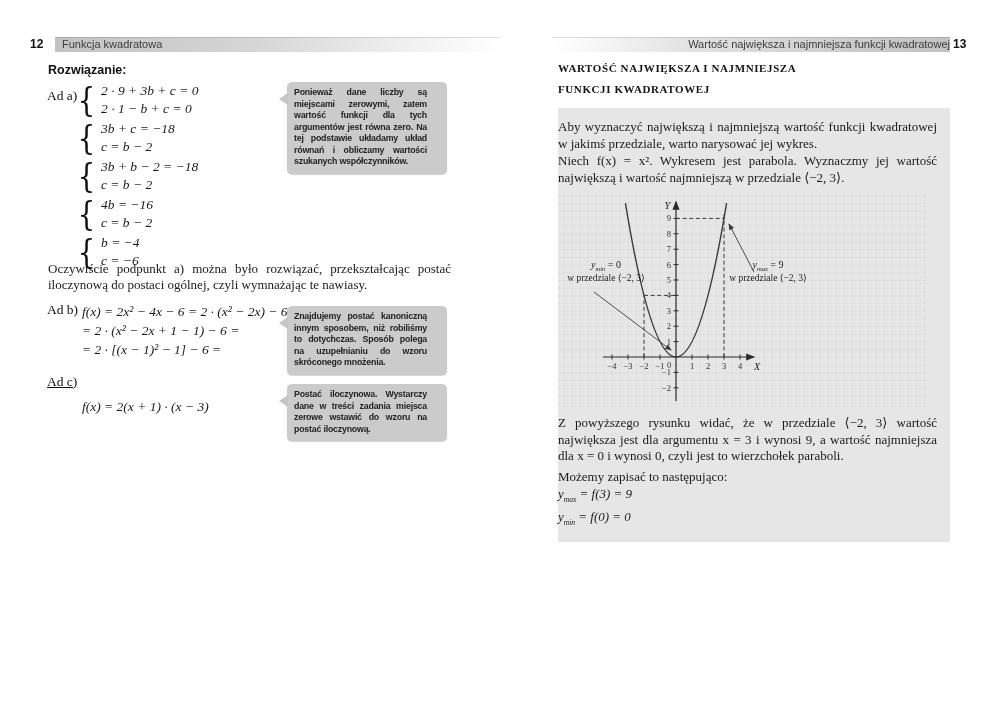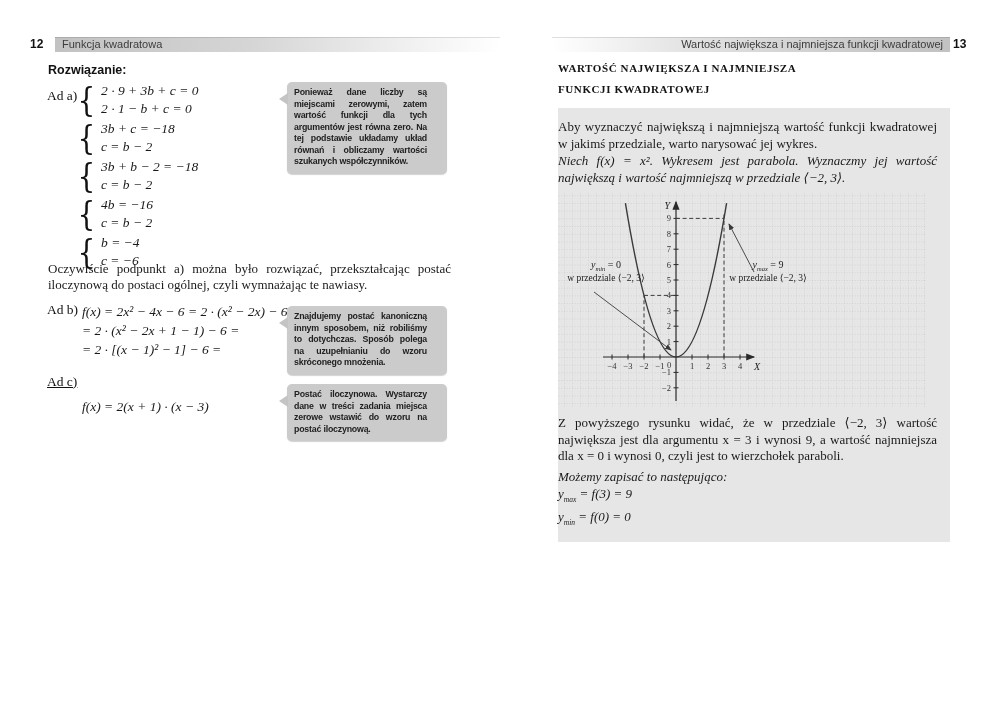--- a/index.html
+++ b/index.html
@@ -8,21 +8,21 @@
 
   
   .pgnum{position:absolute;top:37px;font-family:"Liberation Sans","DejaVu Sans",sans-serif;
          font-size:12px;font-weight:bold;color:#111;line-height:15px;}
   .pgnum-left{left:30px;}
   .pgnum-right{left:953px;}
   .headbar{position:absolute;top:37px;height:15px;font-family:"Liberation Sans","DejaVu Sans",sans-serif;
            font-size:11px;color:#3c3c3c;line-height:15px;box-shadow:inset 0 1px 0 rgba(0,0,0,.12);}
   .headbar-left{left:55px;width:445px;padding-left:7px;box-sizing:border-box;
       background:linear-gradient(to right,#c2c2c2 0%,#d6d6d6 45%,#ededed 75%,rgba(255,255,255,0) 100%);}
-  .headbar-right{left:552px;width:398px;text-align:right;padding-right:7px;box-sizing:border-box;
+  .headbar-right{left:552px;width:398px;text-align:right;box-sizing:border-box;
       background:linear-gradient(to right,rgba(255,255,255,0) 0%,#e2e2e2 35%,#c9c9c9 80%,#c2c2c2 100%);}
 
   
   .sol-head{position:absolute;left:48px;top:63px;font-family:Liberation Sans, sans-serif;
             font-size:12.5px;font-weight:bold;color:#111;}
   .ad-label{position:absolute;left:47px;font-size:13.5px;color:#111;}
   .systems{position:absolute;left:76px;top:82px;}
   .system{display:flex;align-items:center;margin-bottom:2px;}
   .brace{font-family:"DejaVu Serif",serif;font-size:33px;font-weight:normal;line-height:34px;
          color:#111;margin-right:4px;transform:scaleX(.85);}
@@ -37,21 +37,21 @@
         text-align:justify;box-shadow:0 1px 1px rgba(0,0,0,.18);}
   .note::before{content:"";position:absolute;left:-8px;top:11px;width:0;height:0;
         border-top:6px solid transparent;border-bottom:6px solid transparent;border-right:9px solid #c4c4c4;}
 
   
   .sec-title{position:absolute;left:558px;top:58px;width:400px;font-size:11px;font-weight:bold;
              letter-spacing:.6px;line-height:21px;color:#141414;}
   .info-box{position:absolute;left:558px;top:108px;width:392px;background:#e6e6e6;
             padding:11px 13px 12px 0;box-sizing:border-box;}
   .info-box p{margin:0;font-size:13px;line-height:16.5px;text-align:justify;}
-  .info-box p + p{margin-top:1px;font-style:italic;}
+  .info-box p + p{margin-top:1px;}
   .graph-wrap{margin:7px 0 4px 0;}
   .concl{margin-top:2px;}
   .formula{font-size:13px;line-height:17px;font-style:italic;}
   .formula sub{font-size:7.5px;font-style:italic;}
   .fintro{margin-top:4px !important;}
 
   
   .tick{font-family:"Liberation Serif","DejaVu Serif",serif;font-size:8.5px;fill:#333;}
   .axlab{font-family:"Liberation Serif","DejaVu Serif",serif;font-size:10px;font-style:italic;fill:#222;}
   .ann{font-family:"Liberation Serif","DejaVu Serif",serif;font-size:10px;fill:#222;}

